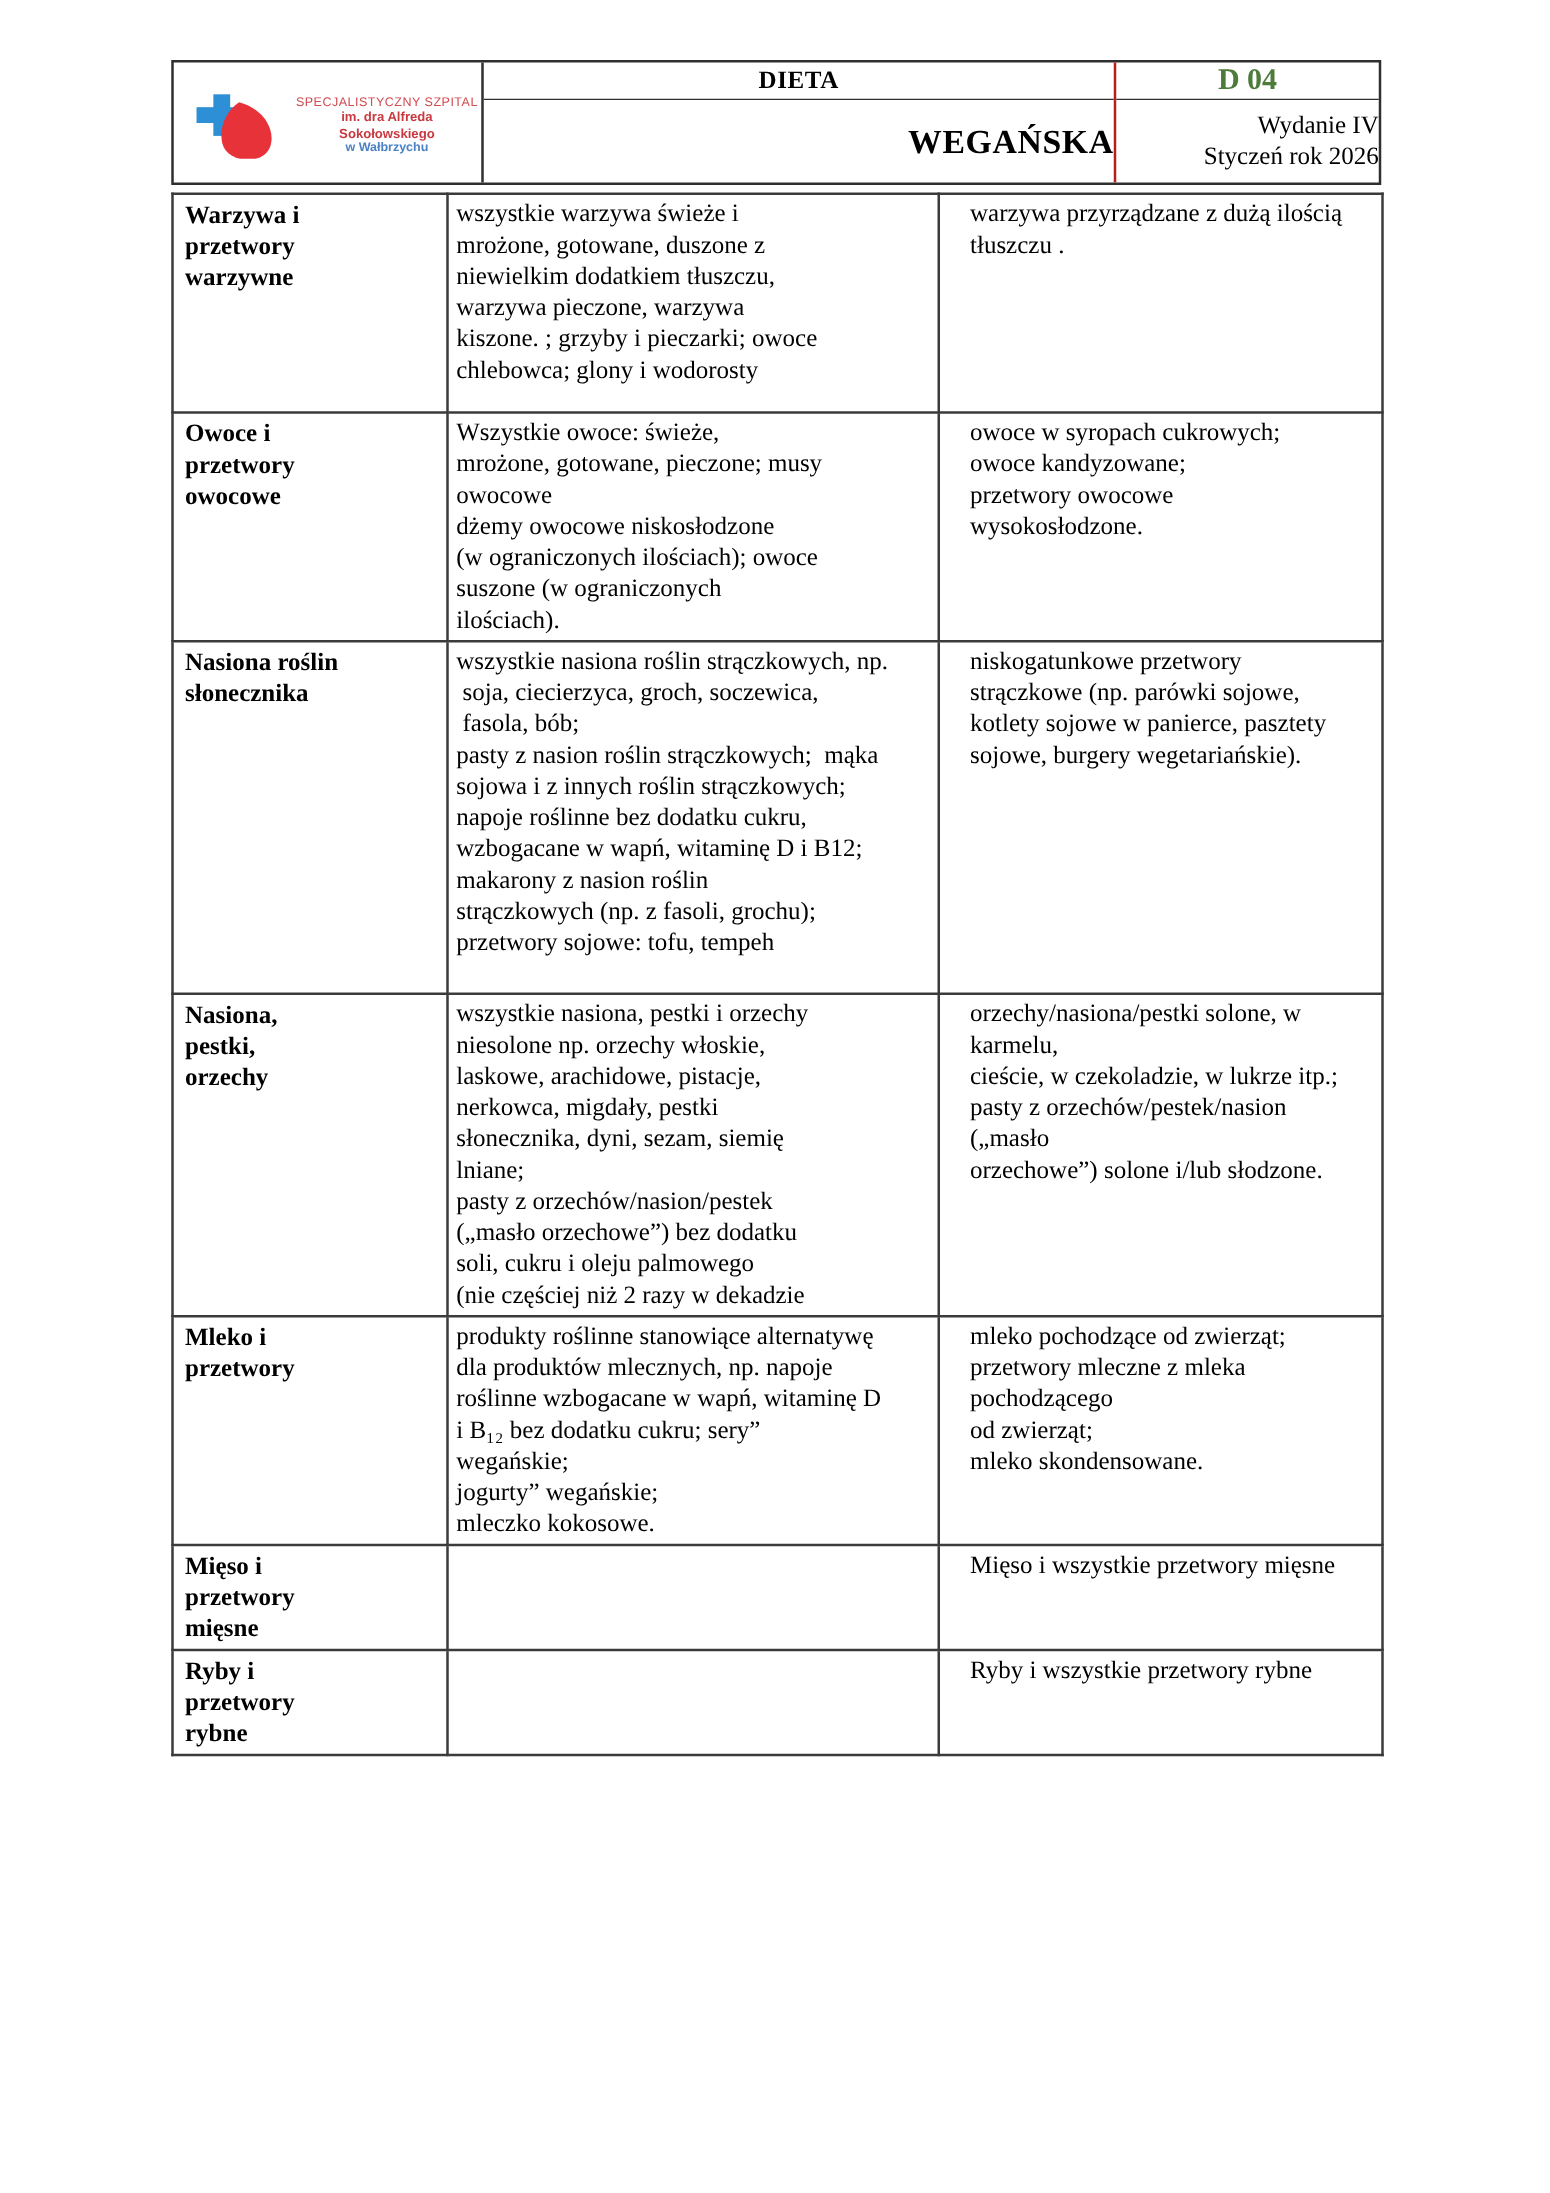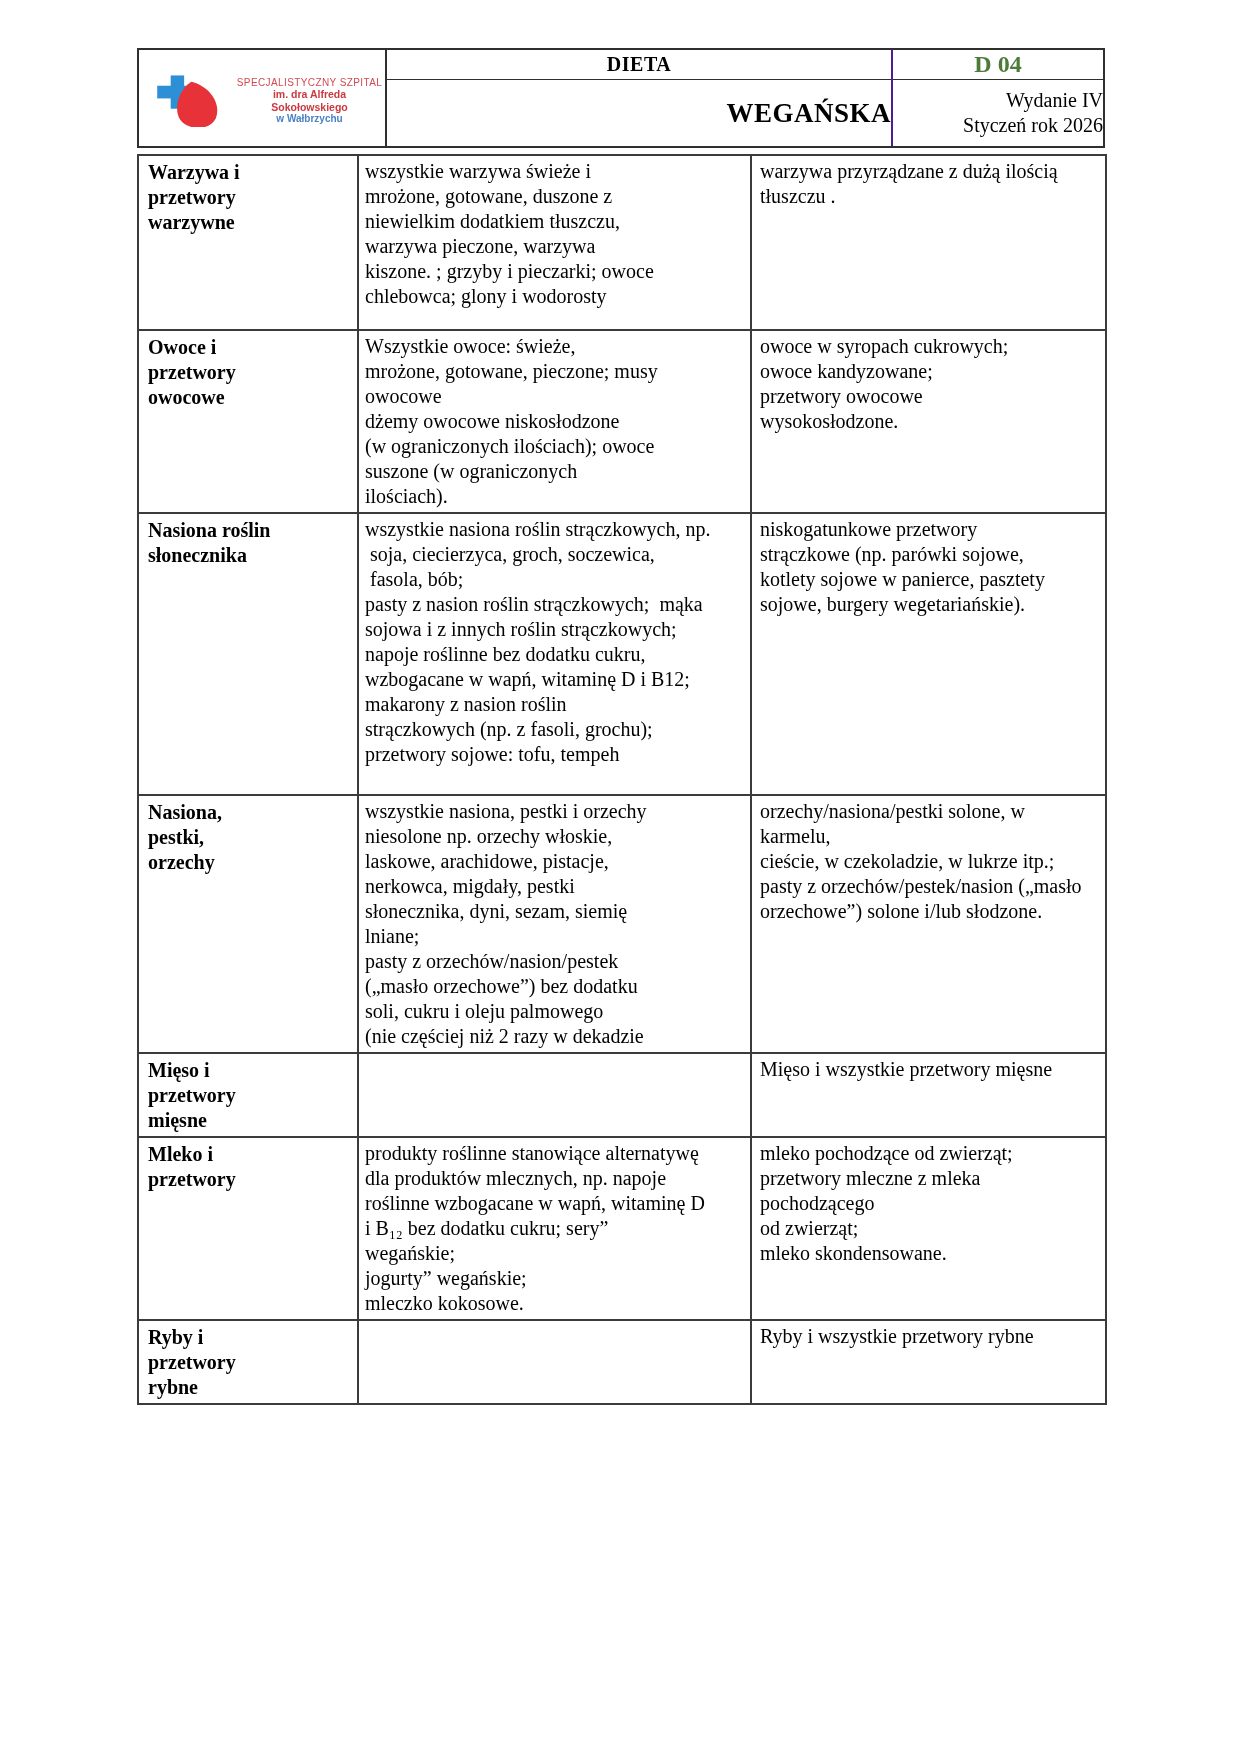--- a/index.html
+++ b/index.html
@@ -24,21 +24,21 @@
     display:flex;flex-direction:row;align-items:center;justify-content:flex-start;
     padding-top:4px;
   }
   .logo-graphic{width:96px;height:54px;}
   .logo-text{text-align:center;line-height:1.15;margin-top:1px;
     font-family:"Liberation Sans","DejaVu Sans",sans-serif;}
   .logo-l1{font-size:10px;color:#d04a50;letter-spacing:.4px;}
   .logo-l2{font-size:10.5px;color:#c9393f;font-weight:bold;}
   .logo-l3{font-size:10px;color:#4a82c3;font-weight:bold;}
   .mid-cell{display:flex;flex-direction:column;}
-  .right-cell{border-left:2px solid #4c1d95;display:flex;flex-direction:column;}
+  .right-cell{border-left:2px solid #b91c1c;display:flex;flex-direction:column;}
   .h-top{
     height:30px;border-bottom:1.5px solid #2f2f2f;
     display:flex;align-items:center;justify-content:center;box-sizing:border-box;
   }
   .h-bottom{flex:1;display:flex;flex-direction:column;align-items:flex-end;justify-content:center;}
   .dieta-label{font-size:20px;font-weight:bold;letter-spacing:.5px;}
   .diet-name{font-size:27px;font-weight:bold;letter-spacing:.5px;}
   .diet-code{font-size:24px;font-weight:bold;}
   .edition-line{font-size:20px;line-height:1.25;text-align:center;}
 
@@ -53,21 +53,21 @@
     font-size:20px;line-height:25px;
     white-space:pre-wrap;
     overflow:hidden;
     box-sizing:border-box;
     padding:3px 8px 3px 6px;
   }
   .diet-table td.cat{
     font-weight:bold;
     padding-left:9px;padding-top:4px;
   }
-  .diet-table td.c3{padding-left:8px;}
+  .diet-table td.c3{padding-left:24px;}
   td.cat-pad-sm{padding-top:31px;}
   td.cat-pad-lg{padding-top:62px;}
   td.cat-pad-md{padding-top:33px;}
 </style>
 </head>
 <body>
 
 <div class="page">
 
   <div class="header-box">
@@ -168,42 +168,42 @@
 lniane;
 pasty z orzechów/nasion/pestek
 („masło orzechowe”) bez dodatku
 soli, cukru i oleju palmowego
 (nie częściej niż 2 razy w dekadzie</td>
         <td class="c3">orzechy/nasiona/pestki solone, w karmelu,
 cieście, w czekoladzie, w lukrze itp.;
 pasty z orzechów/pestek/nasion („masło
 orzechowe”) solone i/lub słodzone.</td>
       </tr>
-      <tr style="height:75px">
-        <td class="cat">Mięso i
-przetwory
-mięsne</td>
-        <td class="c2"></td>
-        <td class="c3">Mięso i wszystkie przetwory mięsne</td>
-      </tr>
       <tr style="height:181px">
         <td class="cat cat-pad-md">Mleko i
 przetwory</td>
         <td class="c2">produkty roślinne stanowiące alternatywę
 dla produktów mlecznych, np. napoje
 roślinne wzbogacane w wapń, witaminę D
 i B₁₂ bez dodatku cukru; sery”
 wegańskie;
 jogurty” wegańskie;
 mleczko kokosowe.</td>
         <td class="c3">mleko pochodzące od zwierząt;
 przetwory mleczne z mleka pochodzącego
 od zwierząt;
 mleko skondensowane.</td>
       </tr>
+      <tr style="height:75px">
+        <td class="cat">Mięso i
+przetwory
+mięsne</td>
+        <td class="c2"></td>
+        <td class="c3">Mięso i wszystkie przetwory mięsne</td>
+      </tr>
       <tr style="height:79px">
         <td class="cat">Ryby i
 przetwory
 rybne</td>
         <td class="c2"></td>
         <td class="c3">Ryby i wszystkie przetwory rybne</td>
       </tr>
     </tbody>
   </table>
 

